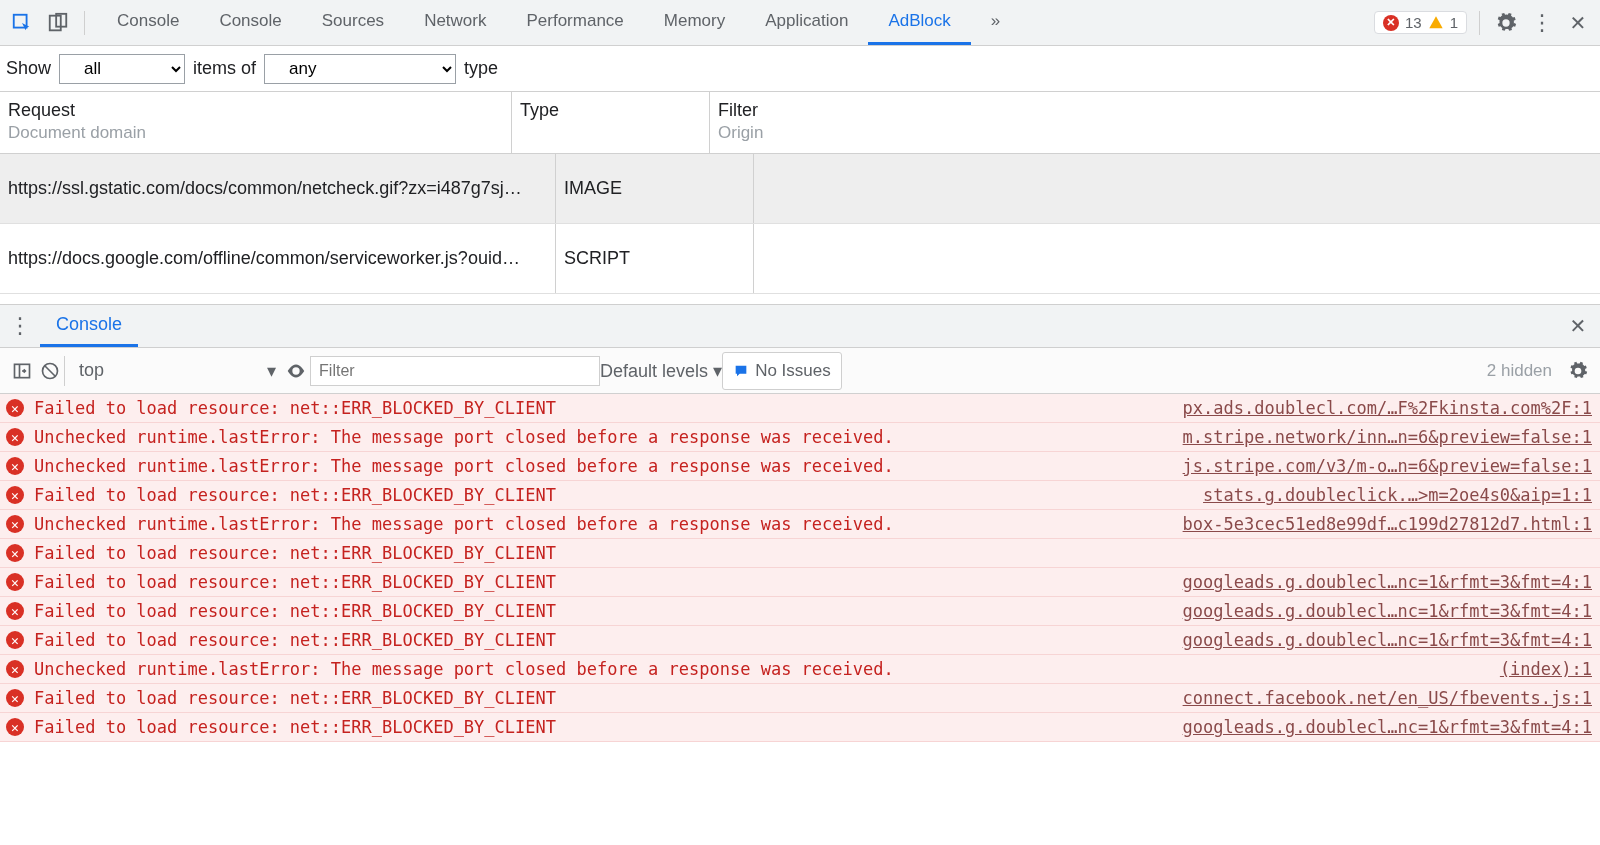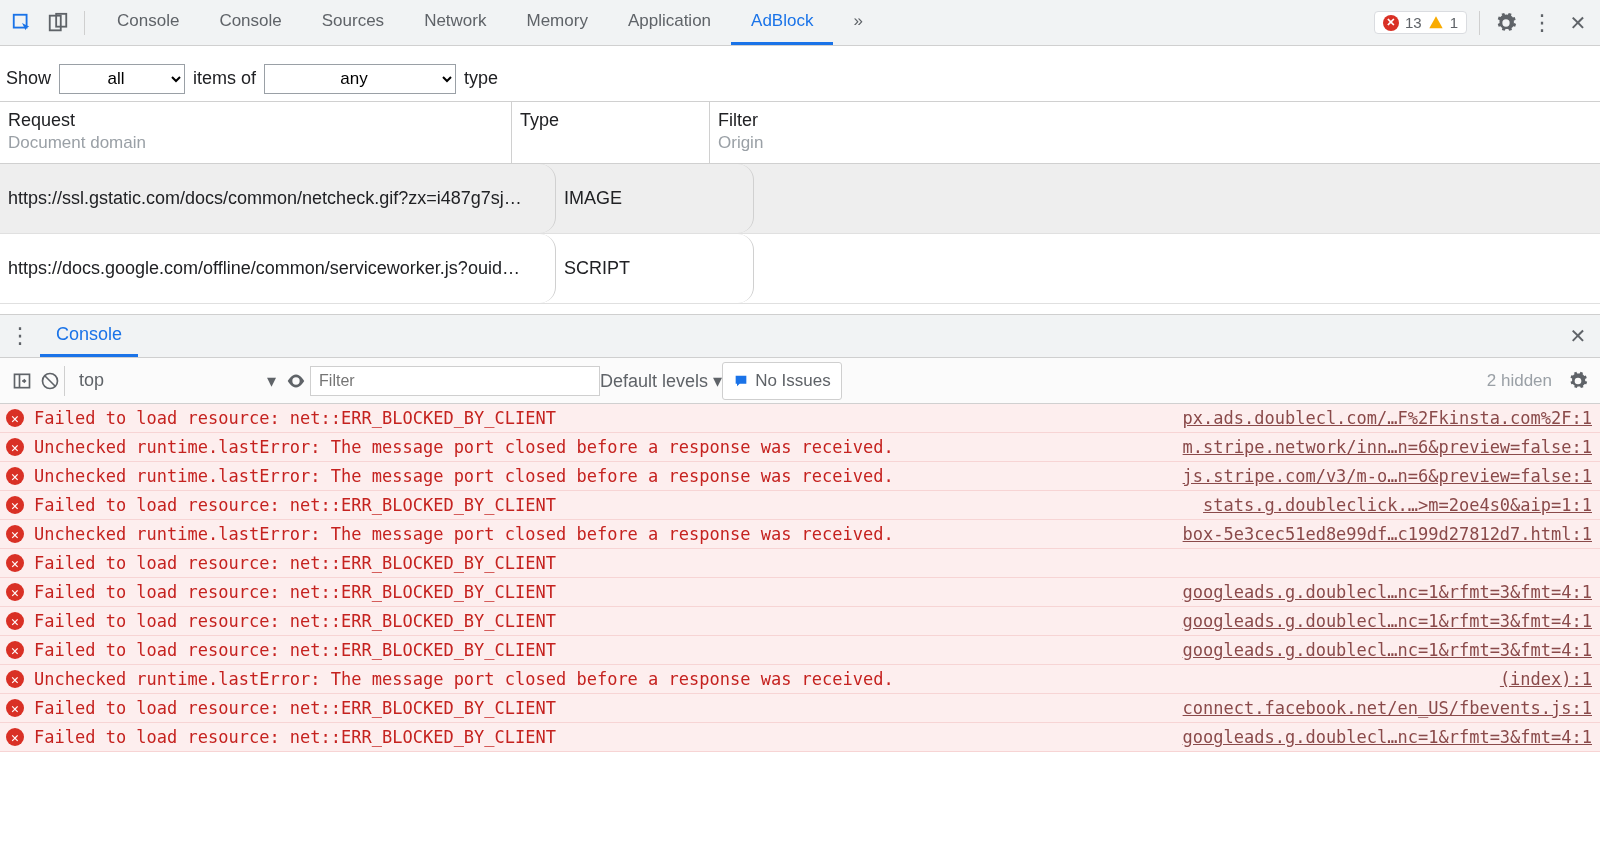--- a/index.html
+++ b/index.html
@@ -95,29 +95,27 @@
 
 .filterbar {
   height: 46px;
   display: flex;
   align-items: center;
   padding: 0 6px;
   gap: 8px;
   font-size: 18px;
   border-bottom: 1px solid #d0d0d0;
   background: #fff;
-  margin-top: 10px;
 }
 .filterbar select {
   font-size: 17px;
   padding: 2px 20px;
   height: 30px;
   border: 1px solid #9aa0a6;
   background: #fff;
-  text-align: center;
 }
 
 
 .grid-header {
   display: flex;
   border-bottom: 1px solid #d0d0d0;
   background: #fff;
 }
 .col {
   padding: 8px 8px 10px 8px;
@@ -145,21 +143,20 @@
 .grow .c {
   padding: 13px 8px;
   white-space: nowrap;
   overflow: hidden;
   text-overflow: ellipsis;
   font-size: 18px;
   border-right: 1px solid #d0d0d0;
   height: 100%;
   display: flex;
   align-items: center;
-  border-radius: 16px;
 }
 .grow .c.request { width: 556px; }
 .grow .c.type    { width: 198px; }
 .grow .c.filter  { flex: 1; border-right: none; }
 
 
 .drawer-hdr {
   height: 44px;
   border-top: 1px solid #cfcfcf;
   border-bottom: 1px solid #cfcfcf;
@@ -309,20 +306,21 @@
           <rect x="10" y="2" width="11" height="14"></rect>
         </svg>
     </span>
     <span class="vsep"></span>
   </div>
   <div class="tablist" id="tablist">
       <div class="tab">Console</div>
       <div class="tab">Console</div>
       <div class="tab">Sources</div>
       <div class="tab">Network</div>
+      <div class="tab">Performance</div>
       <div class="tab">Memory</div>
       <div class="tab">Application</div>
       <div class="tab active">AdBlock</div>
     </div>
   <span class="tab">»</span>
   <div class="topbar-right">
     <div class="badge-box">
       <span class="err-circle">✕</span>
       <span>13</span>
       <span class="warn-tri">

